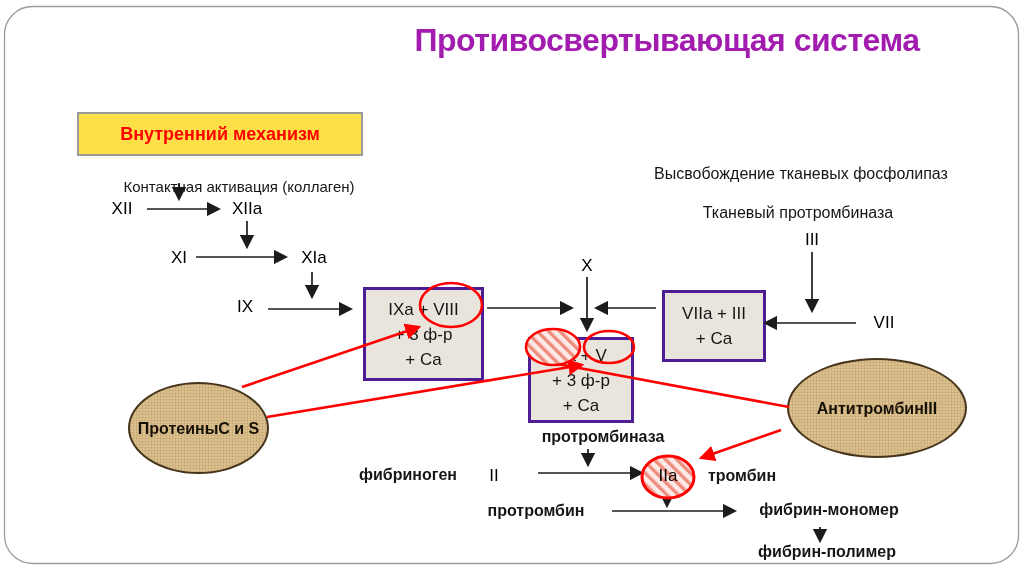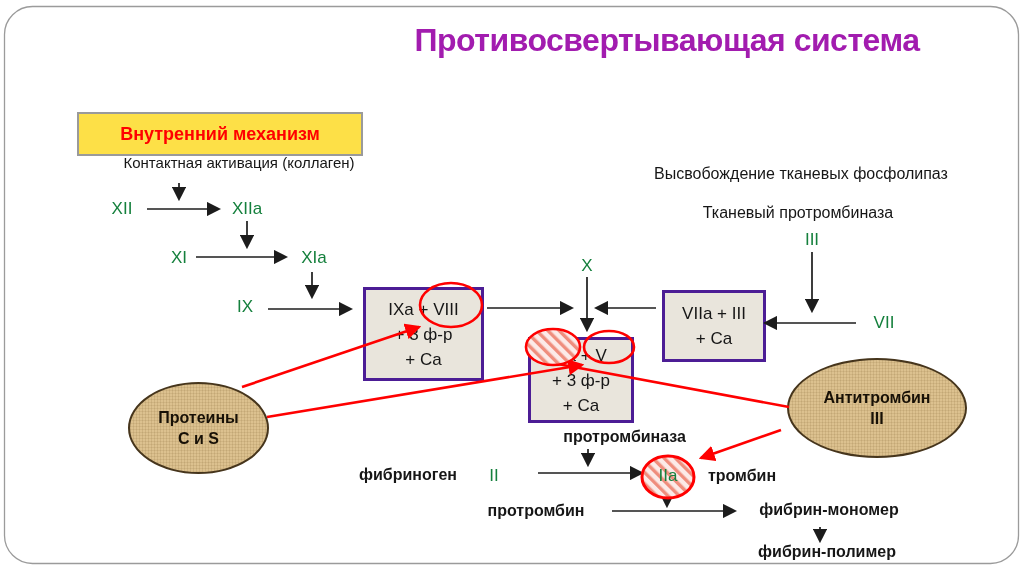--- a/index.html
+++ b/index.html
@@ -11,52 +11,52 @@
   .lbl{position:absolute;text-align:center;white-space:nowrap;z-index:3;}
   #title{
     left:327px;top:22px;width:680px;text-align:center;
     font-size:32px;font-weight:bold;color:#a21caf;letter-spacing:-0.5px;z-index:3;
   }
   .mech-box{
     position:absolute;background:#fde047;border:2px solid #9a9a9a;
     display:flex;align-items:center;justify-content:center;
     font-size:18px;font-weight:bold;color:#ff0000;z-index:3;
   }
-  .factor{font-size:17px;color:#15803d;}
+  .factor{font-size:17px;color:#000000;}
   .plain{font-size:15px;color:#161616;}
   .plain16{font-size:16px;color:#161616;}
   .boldlbl{font-size:16px;font-weight:bold;color:#161616;}
   .cbox{
     position:absolute;background:#e9e5dc;border:3px solid #4c1d95;
     display:flex;flex-direction:column;align-items:center;justify-content:center;
     font-size:17px;color:#161616;line-height:25px;z-index:1;text-align:center;
   }
   .tan-ellipse{
     position:absolute;border-radius:50%;border:2px solid #46351c;
     background-color:#dcc18f;
     background-image:
       repeating-linear-gradient(90deg, rgba(120,90,40,.14) 0 1px, rgba(0,0,0,0) 1px 3px),
       repeating-linear-gradient(0deg, rgba(120,90,40,.12) 0 1px, rgba(0,0,0,0) 1px 3px);
-    display:flex;flex-direction:column;align-items:center;justify-content:center;
+    display:flex;flex-direction:row;align-items:center;justify-content:center;
     font-size:16px;font-weight:bold;color:#171006;line-height:21px;z-index:1;text-align:center;
   }
   #wires{position:absolute;left:0;top:0;z-index:2;}
 </style>
 </head>
 <body>
 
 <div id="slide">
 
   <div id="title" class="abs">Противосвертывающая система</div>
 
   <div class="mech-box" style="left:77px;top:112px;width:282px;height:40px;">
     <span>Внутренний механизм</span>
   </div>
 
-  <div class="lbl plain" style="left:98px;top:154px;width:282px;">Контактная активация (коллаген)</div>
+  <div class="lbl plain" style="left:98px;top:178px;width:282px;">Контактная активация (коллаген)</div>
   <div class="lbl factor" style="left:100px;top:199px;width:44px;">XII</div>
   <div class="lbl factor" style="left:224px;top:199px;width:46px;">XIIa</div>
   <div class="lbl factor" style="left:160px;top:248px;width:38px;">XI</div>
   <div class="lbl factor" style="left:292px;top:248px;width:44px;">XIa</div>
   <div class="lbl factor" style="left:226px;top:297px;width:38px;">IX</div>
 
   <div class="lbl plain16" style="left:619px;top:165px;width:364px;">Высвобождение тканевых фосфолипаз</div>
   <div class="lbl plain16" style="left:668px;top:204px;width:260px;">Тканевый протромбиназа</div>
   <div class="lbl factor" style="left:794px;top:230px;width:36px;">III</div>
   <div class="lbl factor" style="left:858px;top:313px;width:52px;">VII</div>
@@ -80,21 +80,21 @@
 
   <div class="tan-ellipse" style="left:128px;top:382px;width:137px;height:88px;">
     <div>Протеины</div>
     <div>C и S</div>
   </div>
   <div class="tan-ellipse" style="left:787px;top:358px;width:176px;height:96px;">
     <div>Антитромбин</div>
     <div>III</div>
   </div>
 
-  <div class="lbl boldlbl" style="left:520px;top:428px;width:166px;text-align:right;">протромбиназа</div>
+  <div class="lbl boldlbl" style="left:520px;top:428px;width:166px;">протромбиназа</div>
   <div class="lbl boldlbl" style="left:350px;top:466px;width:116px;">фибриноген</div>
   <div class="lbl factor" style="left:480px;top:466px;width:28px;">II</div>
   <div class="lbl factor" style="left:650px;top:466px;width:36px;">IIa</div>
   <div class="lbl boldlbl" style="left:700px;top:467px;width:84px;">тромбин</div>
   <div class="lbl boldlbl" style="left:478px;top:502px;width:116px;">протромбин</div>
   <div class="lbl boldlbl" style="left:742px;top:543px;width:170px;">фибрин-полимер</div>
   <div class="lbl boldlbl" style="left:744px;top:501px;width:170px;">фибрин-мономер</div>
 
   <svg id="wires" width="1024" height="574" viewBox="0 0 1024 574">
     <defs>

